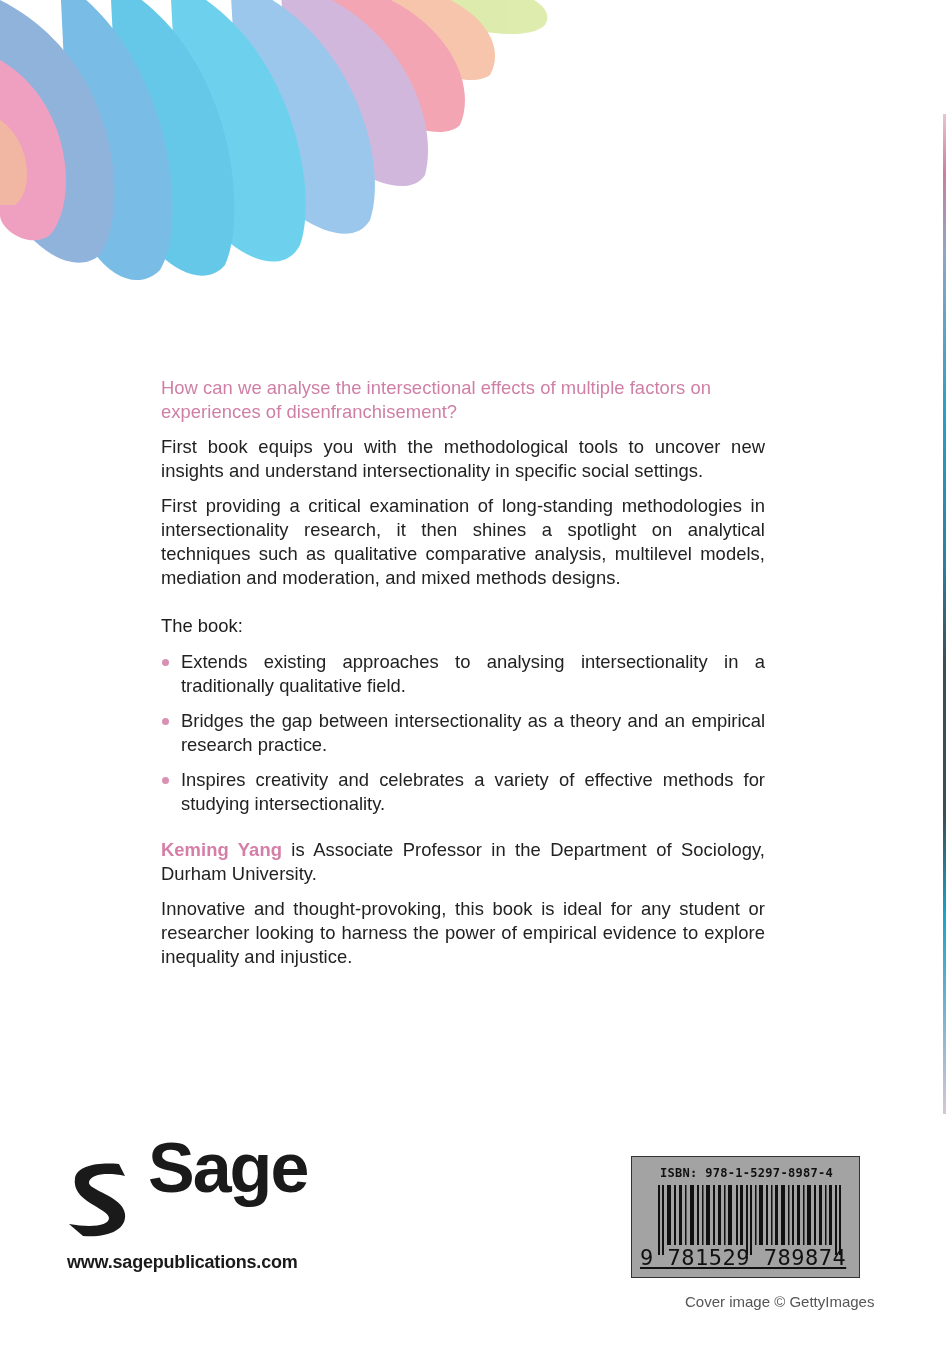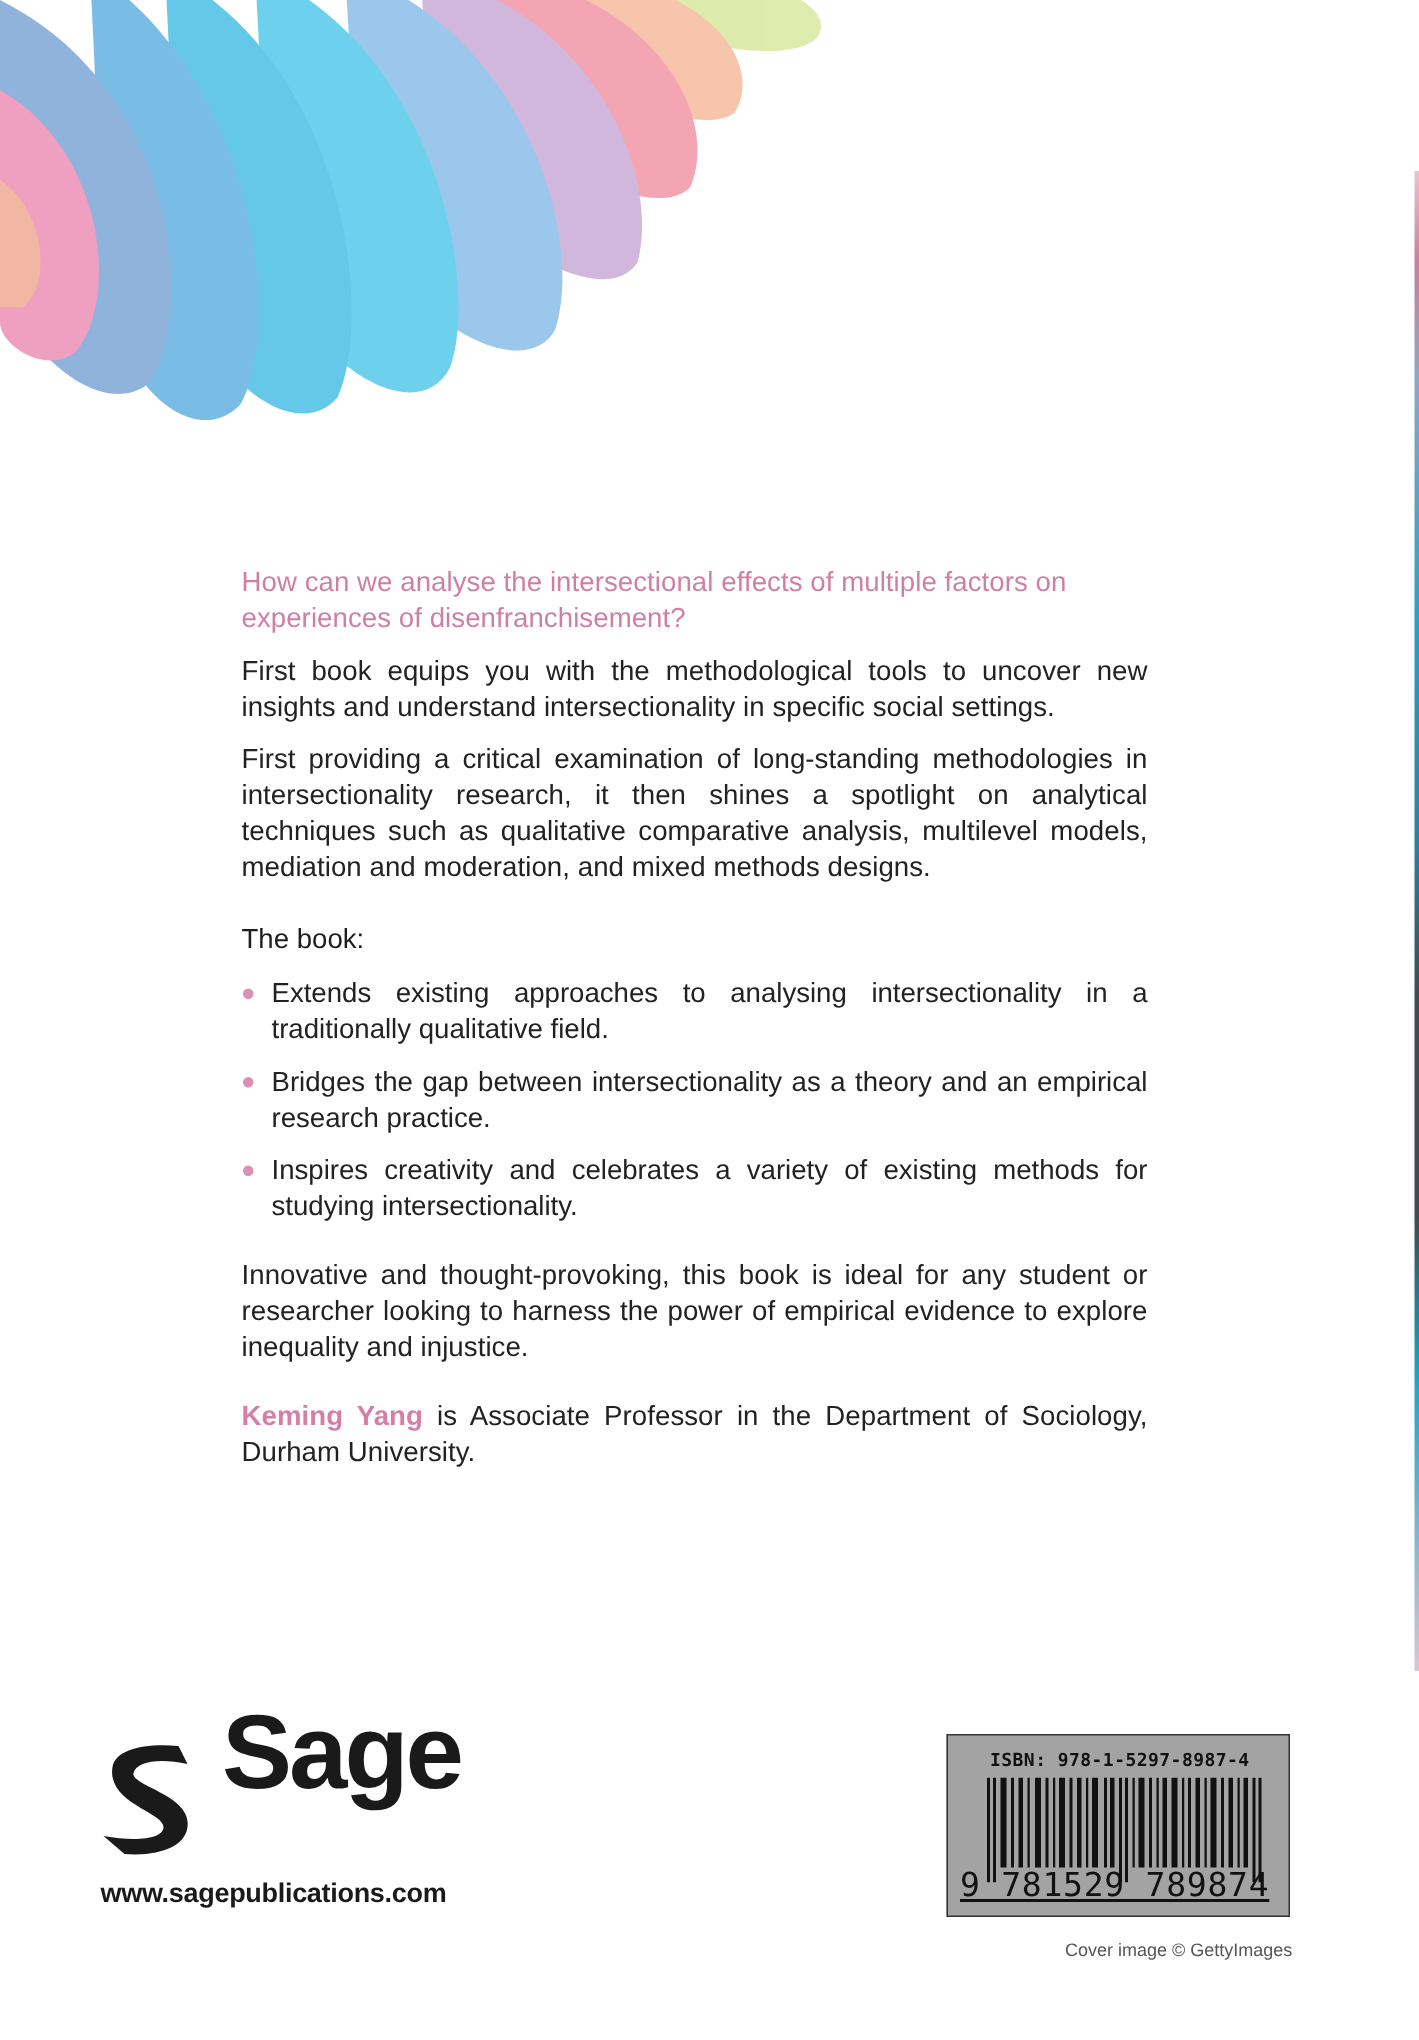--- a/index.html
+++ b/index.html
@@ -23,21 +23,21 @@
     .bullets li .dot { position: absolute; left: 1px; top: 9px; width: 7px; height: 7px; border-radius: 50%; background: #d990b2; }
     .author-name { color: #d57ea8; font-weight: bold; }
     .bio { margin-top: 22px; }
     .logo { position: absolute; left: 67px; top: 1160px; width: 240px; height: 80px; }
     .logo-word { position: absolute; left: 148px; top: 1128px; font-size: 70px; font-weight: bold; letter-spacing: -2px; line-height: 80px; color: #1a1a1a; }
     .url { position: absolute; left: 67px; top: 1252px; font-size: 18px; font-weight: bold; color: #1a1a1a; letter-spacing: -0.2px; }
     .barcode-box { position: absolute; left: 631px; top: 1156px; width: 227px; height: 120px; border: 1.5px solid #333; background: #a3a3a3; }
     .isbn-text { position: absolute; left: 28px; top: 9px; font-family: "DejaVu Sans Mono", monospace; font-size: 12px; font-weight: bold; color: #111; letter-spacing: 0.3px; }
     .bars { position: absolute; left: 16px; top: 28px; width: 200px; height: 70px; }
     .bar-digits { position: absolute; left: 8px; top: 88px; font-family: "DejaVu Sans Mono", monospace; font-size: 22px; color: #111; letter-spacing: 0.5px; background: transparent; text-decoration: underline; }
-    .credit { position: absolute; left: 710px; top: 1293px; font-size: 12px; color: #555; }
+    .credit { position: absolute; left: 685px; top: 1293px; font-size: 15px; color: #555; }
   </style>
 </head>
 <body>
 
 <svg class="petals" viewBox="0 0 560 300" xmlns="http://www.w3.org/2000/svg">
   <g opacity="0.62">
     <path d="M430,-20 C500,-20 560,0 545,25 C530,40 480,35 440,20 Z" fill="#c9e07a"></path>
     <path d="M380,-20 C470,-10 510,40 490,75 C470,90 420,70 380,40 Z" fill="#f3a37a"></path>
     <path d="M330,-20 C440,0 480,80 460,125 C440,145 380,120 330,80 Z" fill="#ec6f86"></path>
     <path d="M280,-20 C400,10 440,120 425,175 C405,205 340,170 290,120 Z" fill="#b68cc8"></path>
@@ -54,24 +54,24 @@
 <div class="spine-edge"></div>
 
 <div class="content">
   <p class="lede">How can we analyse the intersectional effects of multiple factors on experiences of disenfranchisement?</p>
   <p class="para">First book equips you with the methodological tools to uncover new insights and understand intersectionality in specific social settings.</p>
   <p class="para">First providing a critical examination of long-standing methodologies in intersectionality research, it then shines a spotlight on analytical techniques such as qualitative comparative analysis, multilevel models, mediation and moderation, and mixed methods designs.</p>
   <p class="intro">The book:</p>
   <ul class="bullets">
     <li><span class="dot"></span><span>Extends existing approaches to analysing intersectionality in a traditionally qualitative field.</span></li>
     <li><span class="dot"></span><span>Bridges the gap between intersectionality as a theory and an empirical research practice.</span></li>
-    <li><span class="dot"></span><span>Inspires creativity and celebrates a variety of existing methods for studying intersectionality.</span></li>
+    <li><span class="dot"></span><span>Inspires creativity and celebrates a variety of effective methods for studying intersectionality.</span></li>
   </ul>
+  <p class="para bio"><span class="author-name">Keming Yang</span><span> is Associate Professor in the Department of Sociology, Durham University.</span></p>
   <p class="para">Innovative and thought-provoking, this book is ideal for any student or researcher looking to harness the power of empirical evidence to explore inequality and injustice.</p>
-  <p class="para bio"><span class="author-name">Keming Yang</span><span> is Associate Professor in the Department of Sociology, Durham University.</span></p>
 </div>
 
 <svg class="logo" viewBox="0 0 240 80" xmlns="http://www.w3.org/2000/svg">
   <path d="M8,18 C10,6 30,2 52,4 L58,16 C40,12 24,14 22,22 C20,30 56,36 58,54 C60,70 40,78 16,76 L2,64 C24,68 42,66 42,58 C42,48 4,42 8,18 Z" fill="#1a1a1a"></path>
 </svg>
 <div class="logo-word">Sage</div>
 <div class="url">www.sagepublications.com</div>
 
 <div class="barcode-box">
   <div class="isbn-text">ISBN: 978-1-5297-8987-4</div>

